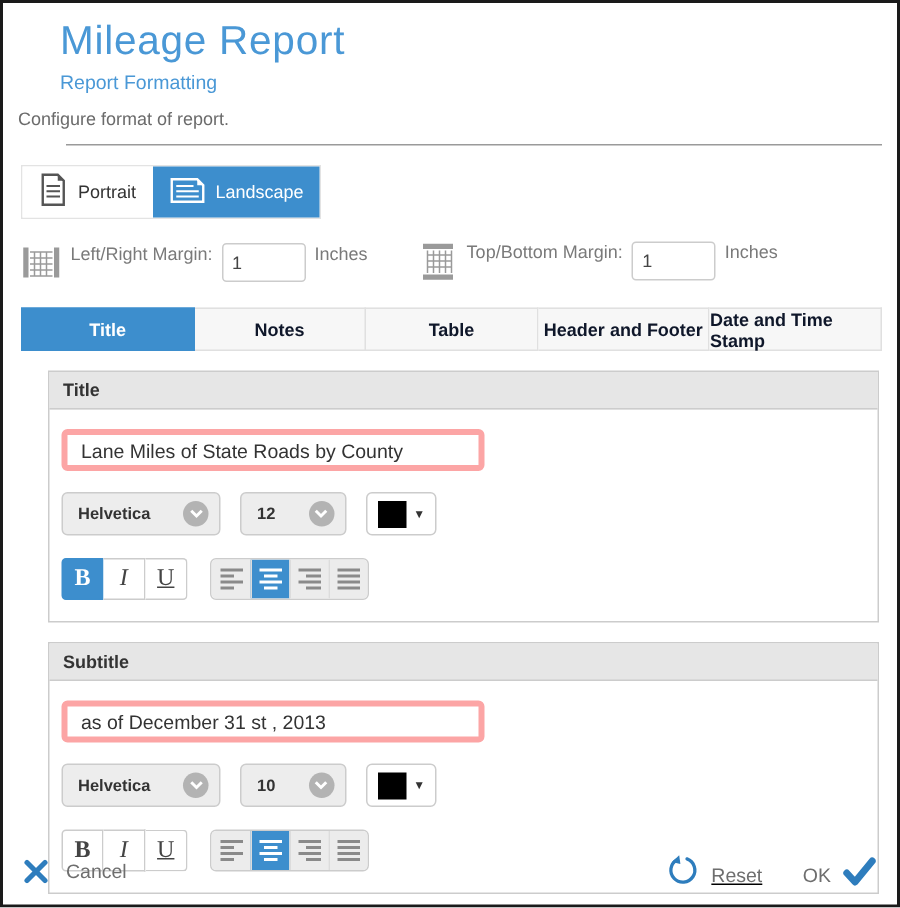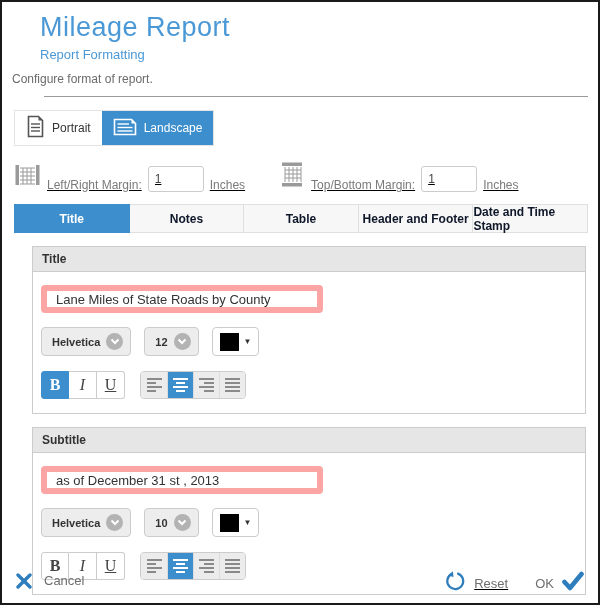--- a/index.html
+++ b/index.html
@@ -18,45 +18,45 @@
 
   
   .orient { display:inline-flex; margin:13px 0 0 12px; border:1px solid #e3e3e3; }
   .orient-btn { display:flex; align-items:center; gap:7px; height:34px; padding:0 11px;
     background:#fff; border:none; cursor:pointer; font-family:"Liberation Sans",sans-serif;
     font-size:12px; color:#333; }
   .orient-btn.active { background:#3d8ecd; color:#fff; }
 
   
   .margins { display:flex; align-items:center; margin:15px 0 0 12px; gap:8px; }
-  .margin-item { display:flex; align-items:flex-end; gap:6px;text-decoration:underline; }
+  .margin-item { display:flex; align-items:flex-start; gap:6px; }
   .margin-item + .margin-item { margin-left:26px; }
   .margin-label { font-size:12px; color:#7a7a7a; }
   .margin-input { width:56px; height:26px; border:1px solid #ccc; border-radius:3px;
     padding:0 6px; font-size:12px; color:#444; font-family:"Liberation Sans",sans-serif; }
   .margin-unit { font-size:12px; color:#7a7a7a; }
 
   
   .tabs { display:flex; margin:12px 10px 0 12px; }
   .tab { flex:1; height:29px; display:flex; align-items:center; justify-content:center;
     font-size:12px; font-weight:700; color:#0f172a; background:#f7f7f7;
     border:1px solid #e0e0e0; border-left:none; cursor:pointer; }
   .tab:first-child { border-left:1px solid #e0e0e0; }
   .tab.active { background:#3d8ecd; color:#fff; border-color:#3d8ecd; }
 
   
   .panel { margin:13px 12px 0 30px; border:1px solid #ccc; background:#fff; }
   .panel-hd { background:#e6e6e6; border-bottom:1px solid #ccc; height:25px;
     display:flex; align-items:center; padding-left:9px; font-size:12px; font-weight:700; color:#333; }
   .panel-bd { padding:13px 8px 14px 8px; }
-  .text-input { width:282px; height:28px; border:6px solid #fca5a5; border-radius:4px;
+  .text-input { width:282px; height:28px; border:4px solid #fca5a5; border-radius:4px;
     padding:0 9px; font-size:13px; color:#333; font-family:"Liberation Sans",sans-serif; }
 
   .font-row { display:flex; align-items:center; gap:13px; margin-top:14px; }
-  .dd-btn { display:flex; align-items:center; gap:6px; height:29px; padding:0 7px 0 10px;
+  .dd-btn { display:flex; align-items:center; gap:22px; height:29px; padding:0 7px 0 10px;
     background:#ededed; border:1px solid #ccc; border-radius:4px; cursor:pointer;
     font-size:11px; font-weight:700; color:#333; font-family:"Liberation Sans",sans-serif; }
   .dd-circle { width:17px; height:17px; border-radius:50%; background:#b3b3b3;
     display:flex; align-items:center; justify-content:center; }
   .color-btn { display:flex; align-items:center; gap:5px; height:29px; padding:0 7px;
     background:#fff; border:1px solid #ccc; border-radius:4px; cursor:pointer; }
   .swatch { width:19px; height:18px; background:#000; }
   .caret { font-size:8px; color:#333; }
 
   .style-row { display:flex; align-items:center; gap:15px; margin-top:15px; }

